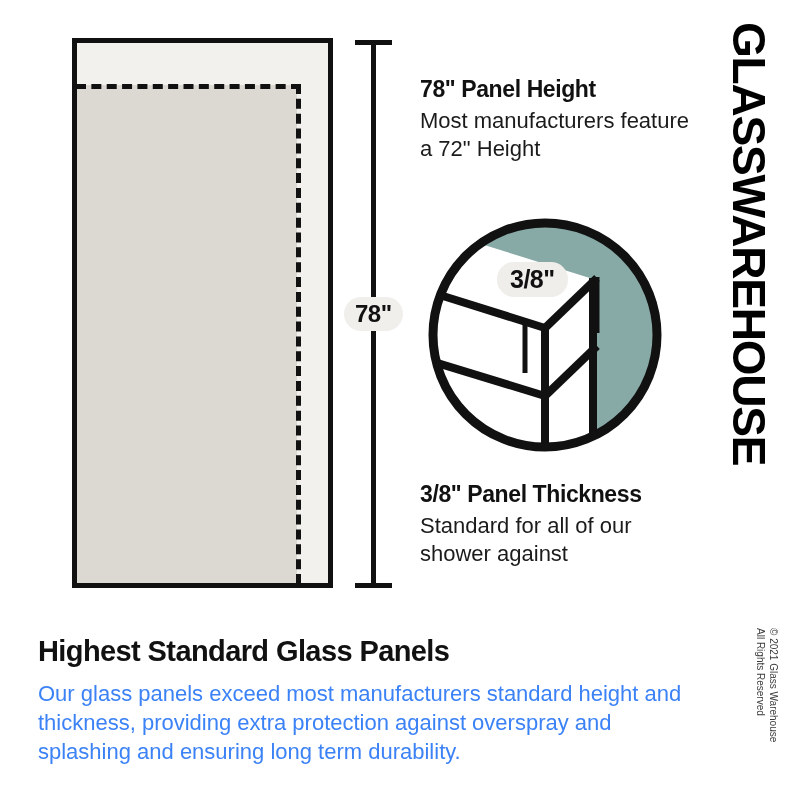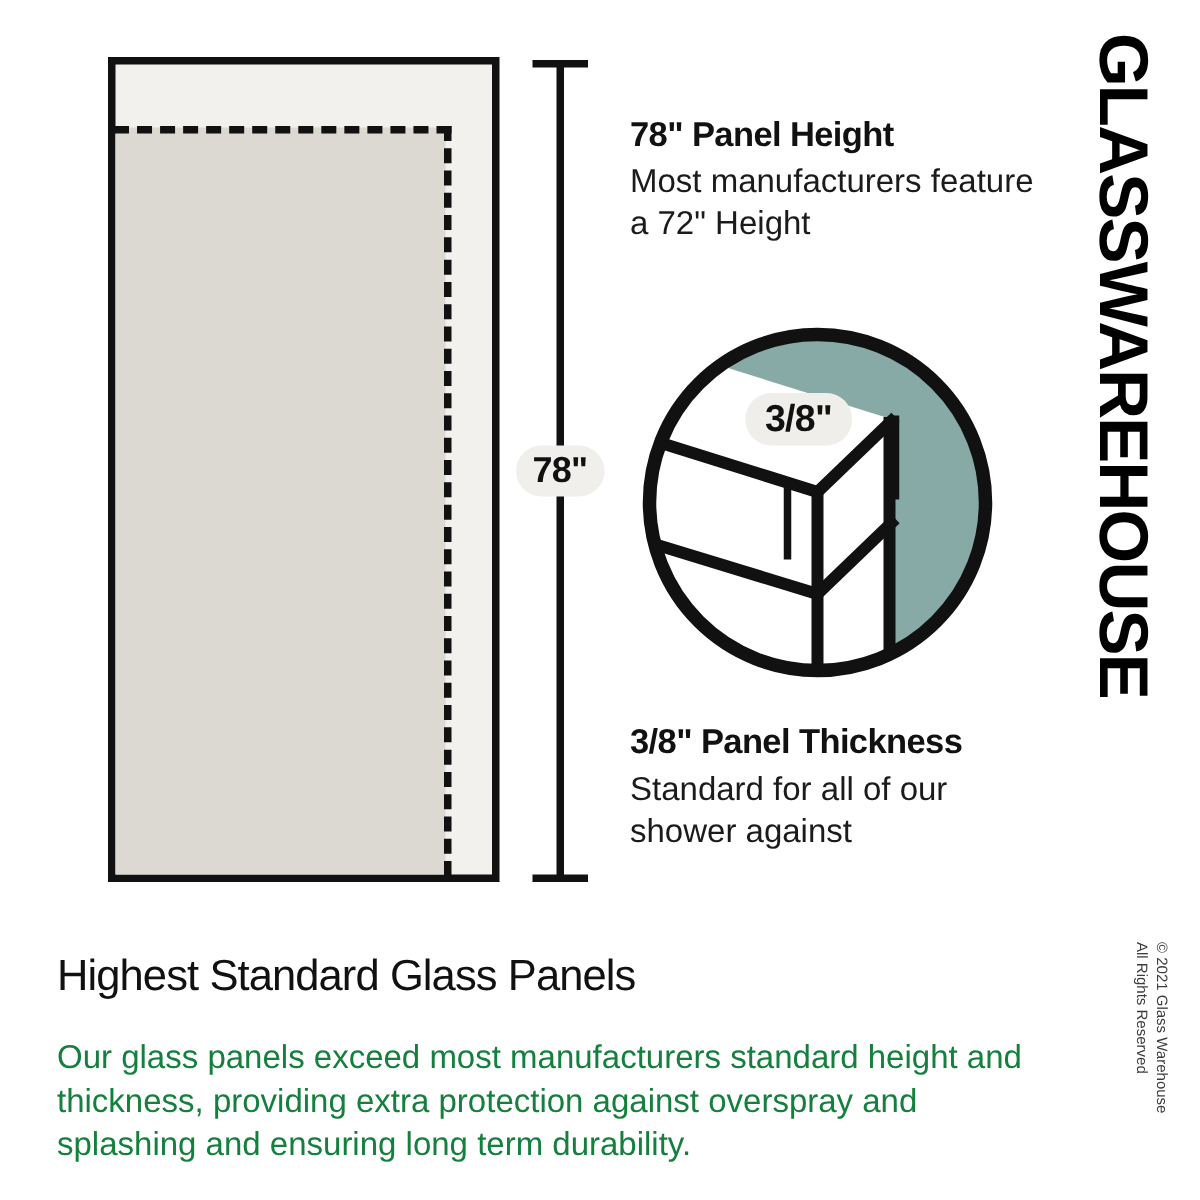--- a/index.html
+++ b/index.html
@@ -137,29 +137,29 @@
 
   
   #bottom-block {
     position: absolute;
     left: 38px;
     top: 634px;
     width: 670px;
   }
   #bottom-heading {
     font-size: 29px;
-    font-weight: normal;
+    font-weight: bold;
     letter-spacing: -0.6px;
     color: #111111;
-    margin: 0 0 21px 0;
+    margin: 0 0 10px 0;
     line-height: 1.2;
   }
   #bottom-paragraph {
     font-size: 22px;
-    color: #15803d;
+    color: #3b82f6;
     line-height: 1.33;
     margin: 0;
   }
 
   
   #brand-logo {
     position: absolute;
     left: 718px;
     top: 22px;
     width: 470px;

